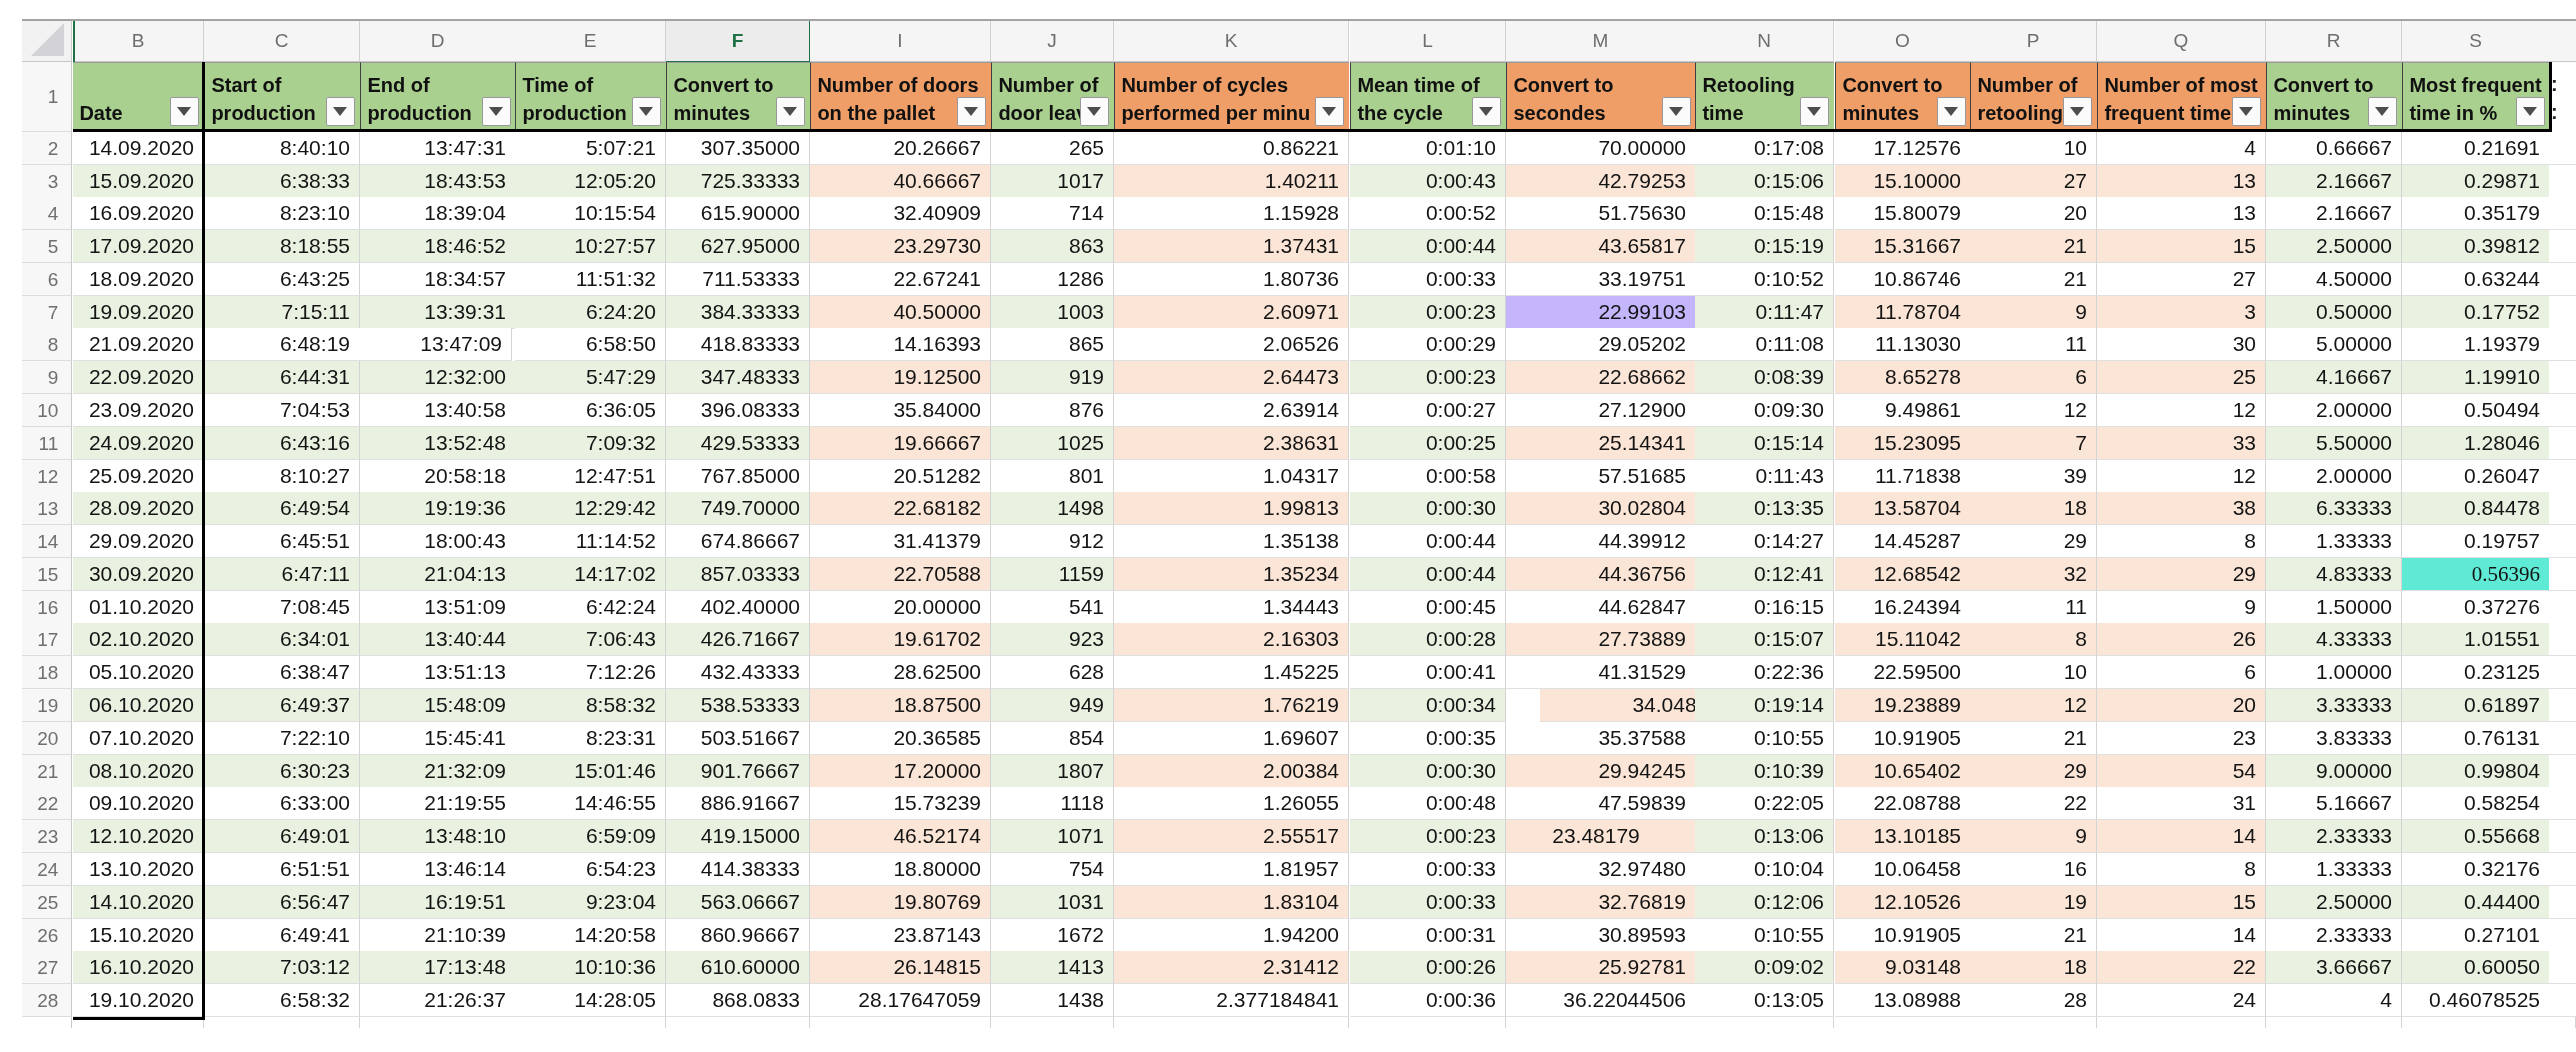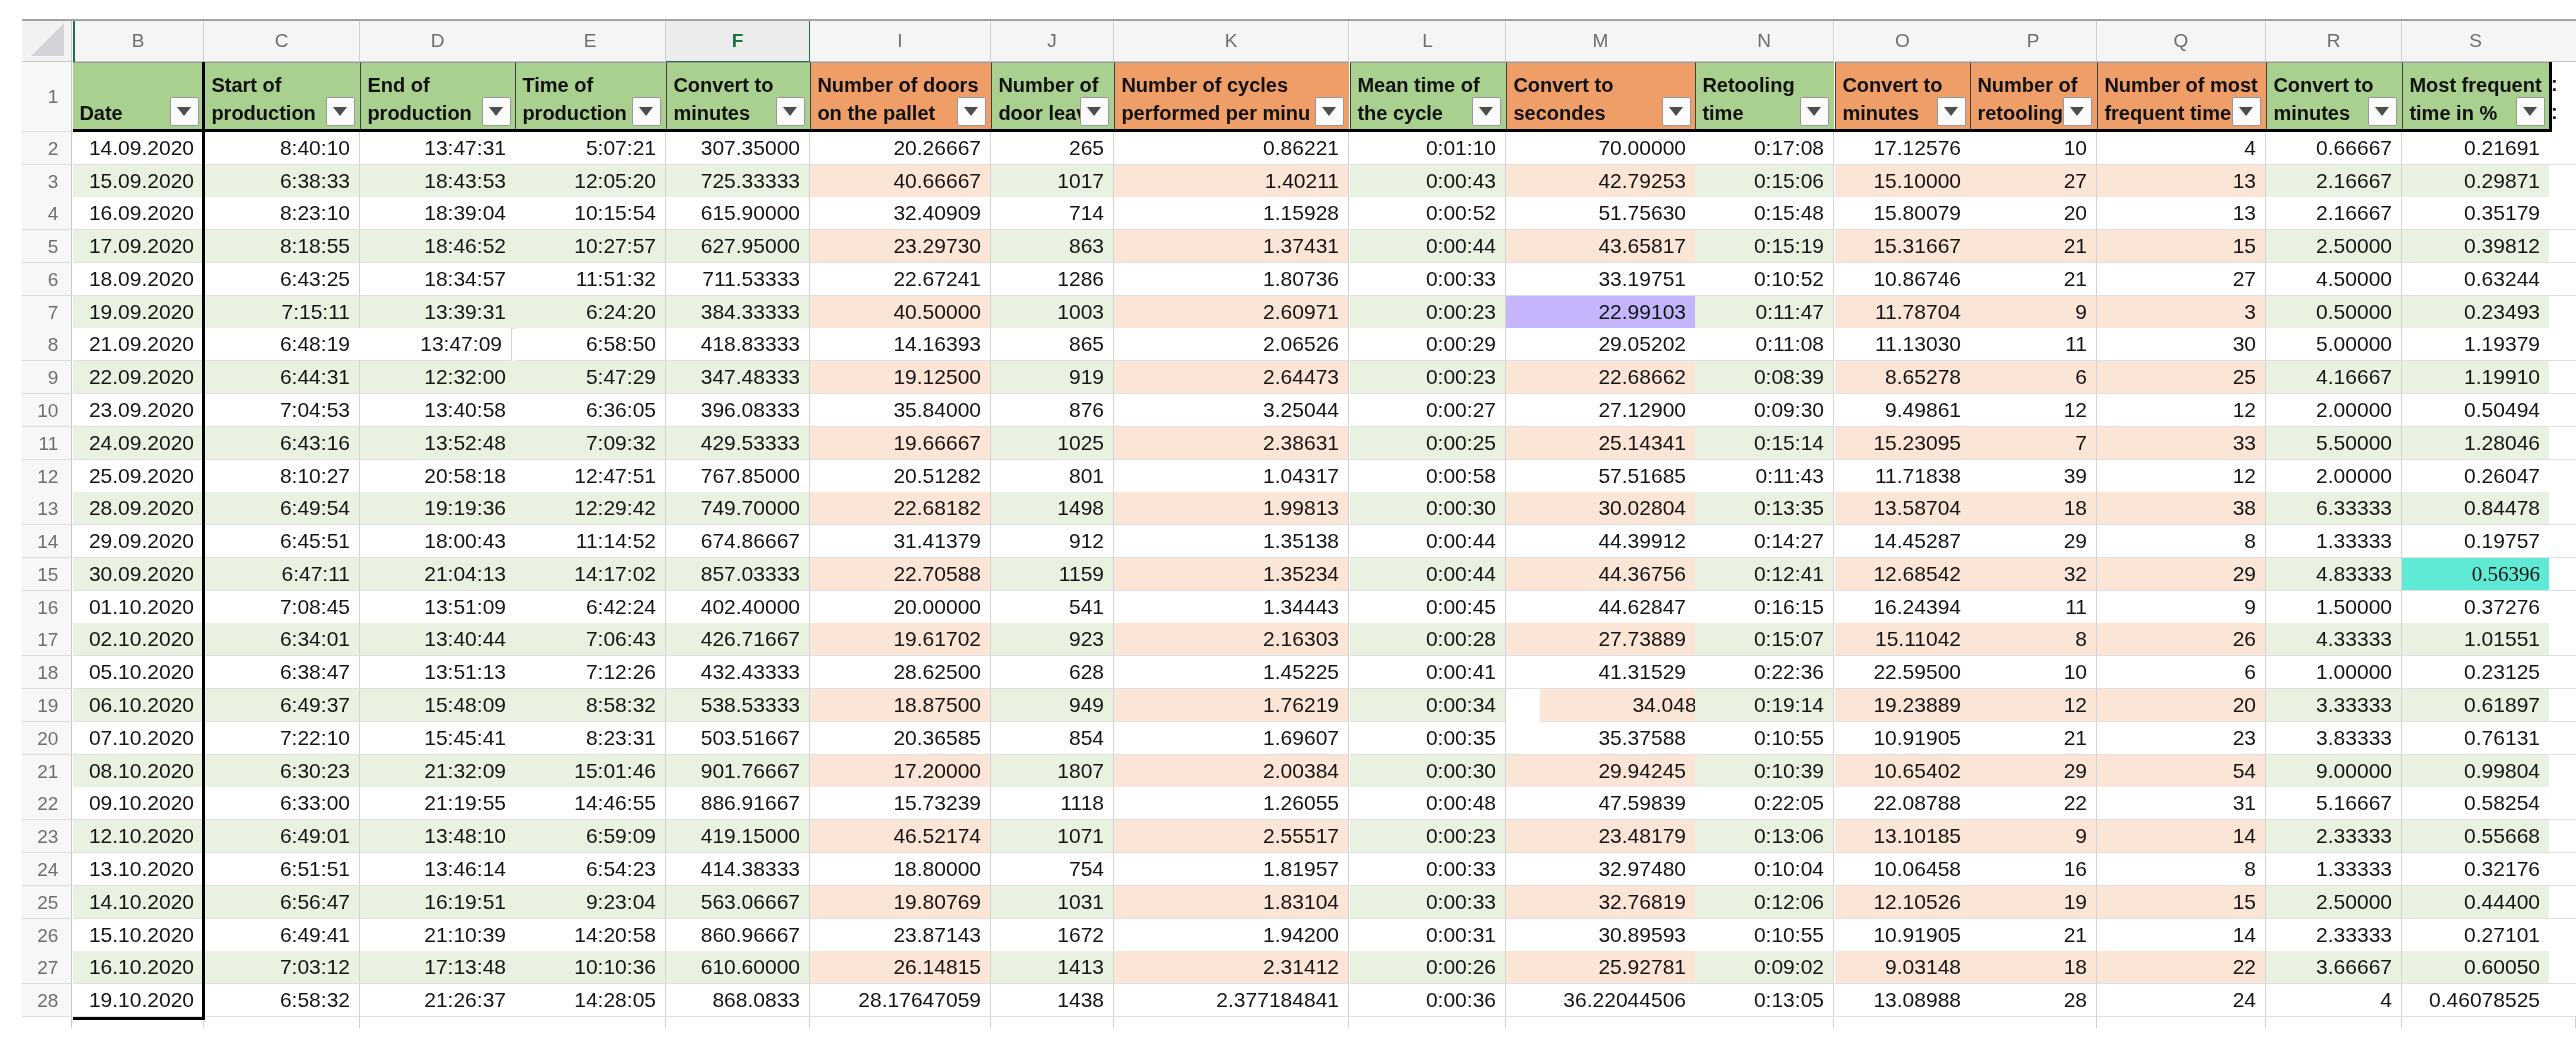--- a/index.html
+++ b/index.html
@@ -316,21 +316,21 @@
     <div class="dcell" style="position: absolute; box-sizing: border-box; left: 810px; top: 296px; width: 181px; height: 33px; line-height: 32px; background: rgb(251, 229, 214);">40.50000</div>
     <div class="dcell" style="position: absolute; box-sizing: border-box; left: 991px; top: 296px; width: 123px; height: 33px; line-height: 32px; background: rgb(233, 242, 225);">1003</div>
     <div class="dcell" style="position: absolute; box-sizing: border-box; left: 1114px; top: 296px; width: 235px; height: 33px; line-height: 32px; background: rgb(251, 229, 214);">2.60971</div>
     <div class="dcell" style="position: absolute; box-sizing: border-box; left: 1350px; top: 296px; width: 156px; height: 33px; line-height: 32px; background: rgb(233, 242, 225);">0:00:23</div>
     <div class="dcell" style="position: absolute; box-sizing: border-box; left: 1506px; top: 296px; width: 190px; height: 33px; line-height: 32px; background: #c4b5fd;">22.99103</div>
     <div class="dcell" style="position: absolute; box-sizing: border-box; left: 1695px; top: 296px; width: 139px; height: 33px; line-height: 32px; background: rgb(233, 242, 225);">0:11:47</div>
     <div class="dcell" style="position: absolute; box-sizing: border-box; left: 1835px; top: 296px; width: 136px; height: 33px; line-height: 32px; background: rgb(251, 229, 214);">11.78704</div>
     <div class="dcell" style="position: absolute; box-sizing: border-box; left: 1970px; top: 296px; width: 127px; height: 33px; line-height: 32px; background: rgb(251, 229, 214);">9</div>
     <div class="dcell" style="position: absolute; box-sizing: border-box; left: 2097px; top: 296px; width: 169px; height: 33px; line-height: 32px; background: rgb(251, 229, 214);">3</div>
     <div class="dcell" style="position: absolute; box-sizing: border-box; left: 2266px; top: 296px; width: 136px; height: 33px; line-height: 32px; background: rgb(233, 242, 225);">0.50000</div>
-    <div class="dcell" style="position: absolute; box-sizing: border-box; left: 2402px; top: 296px; width: 148px; height: 33px; line-height: 32px; background: rgb(233, 242, 225);">0.23493</div>
+    <div class="dcell" style="position: absolute; box-sizing: border-box; left: 2402px; top: 296px; width: 148px; height: 33px; line-height: 32px; background: rgb(233, 242, 225);">0.17752</div>
     <div class="dcell" style="position: absolute; box-sizing: border-box; left: 2549px; top: 296px; width: 27px; height: 33px; background: rgb(255, 255, 255); border-right: none;"></div>
     <div class="dcell" style="position: absolute; box-sizing: border-box; left: 73px; top: 328px; width: 131px; height: 33px; line-height: 32px; background: rgb(255, 255, 255);">21.09.2020</div>
     <div class="dcell" style="position: absolute; box-sizing: border-box; left: 204px; top: 328px; width: 156px; height: 33px; line-height: 32px; background: rgb(255, 255, 255);">6:48:19</div>
     <div class="dcell" style="position: absolute; box-sizing: border-box; left: 356px; top: 328px; width: 156px; height: 33px; line-height: 32px; background: rgb(255, 255, 255);">13:47:09</div>
     <div class="dcell" style="position: absolute; box-sizing: border-box; left: 515px; top: 328px; width: 151px; height: 33px; line-height: 32px; background: rgb(255, 255, 255);">6:58:50</div>
     <div class="dcell" style="position: absolute; box-sizing: border-box; left: 666px; top: 328px; width: 144px; height: 33px; line-height: 32px; background: rgb(255, 255, 255);">418.83333</div>
     <div class="dcell" style="position: absolute; box-sizing: border-box; left: 810px; top: 328px; width: 181px; height: 33px; line-height: 32px; background: rgb(255, 255, 255);">14.16393</div>
     <div class="dcell" style="position: absolute; box-sizing: border-box; left: 991px; top: 328px; width: 123px; height: 33px; line-height: 32px; background: rgb(255, 255, 255);">865</div>
     <div class="dcell" style="position: absolute; box-sizing: border-box; left: 1114px; top: 328px; width: 235px; height: 33px; line-height: 32px; background: rgb(255, 255, 255);">2.06526</div>
     <div class="dcell" style="position: absolute; box-sizing: border-box; left: 1350px; top: 328px; width: 156px; height: 33px; line-height: 32px; background: rgb(255, 255, 255);">0:00:29</div>
@@ -359,21 +359,21 @@
     <div class="dcell" style="position: absolute; box-sizing: border-box; left: 2266px; top: 361px; width: 136px; height: 33px; line-height: 32px; background: rgb(233, 242, 225);">4.16667</div>
     <div class="dcell" style="position: absolute; box-sizing: border-box; left: 2402px; top: 361px; width: 148px; height: 33px; line-height: 32px; background: rgb(233, 242, 225);">1.19910</div>
     <div class="dcell" style="position: absolute; box-sizing: border-box; left: 2549px; top: 361px; width: 27px; height: 33px; background: rgb(255, 255, 255); border-right: none;"></div>
     <div class="dcell" style="position: absolute; box-sizing: border-box; left: 73px; top: 394px; width: 131px; height: 33px; line-height: 32px; background: rgb(255, 255, 255);">23.09.2020</div>
     <div class="dcell" style="position: absolute; box-sizing: border-box; left: 204px; top: 394px; width: 156px; height: 33px; line-height: 32px; background: rgb(255, 255, 255);">7:04:53</div>
     <div class="dcell" style="position: absolute; box-sizing: border-box; left: 360px; top: 394px; width: 156px; height: 33px; line-height: 32px; background: rgb(255, 255, 255);">13:40:58</div>
     <div class="dcell" style="position: absolute; box-sizing: border-box; left: 515px; top: 394px; width: 151px; height: 33px; line-height: 32px; background: rgb(255, 255, 255);">6:36:05</div>
     <div class="dcell" style="position: absolute; box-sizing: border-box; left: 666px; top: 394px; width: 144px; height: 33px; line-height: 32px; background: rgb(255, 255, 255);">396.08333</div>
     <div class="dcell" style="position: absolute; box-sizing: border-box; left: 810px; top: 394px; width: 181px; height: 33px; line-height: 32px; background: rgb(255, 255, 255);">35.84000</div>
     <div class="dcell" style="position: absolute; box-sizing: border-box; left: 991px; top: 394px; width: 123px; height: 33px; line-height: 32px; background: rgb(255, 255, 255);">876</div>
-    <div class="dcell" style="position: absolute; box-sizing: border-box; left: 1114px; top: 394px; width: 235px; height: 33px; line-height: 32px; background: rgb(255, 255, 255);">3.25044</div>
+    <div class="dcell" style="position: absolute; box-sizing: border-box; left: 1114px; top: 394px; width: 235px; height: 33px; line-height: 32px; background: rgb(255, 255, 255);">2.63914</div>
     <div class="dcell" style="position: absolute; box-sizing: border-box; left: 1350px; top: 394px; width: 156px; height: 33px; line-height: 32px; background: rgb(255, 255, 255);">0:00:27</div>
     <div class="dcell" style="position: absolute; box-sizing: border-box; left: 1506px; top: 394px; width: 190px; height: 33px; line-height: 32px; background: rgb(255, 255, 255);">27.12900</div>
     <div class="dcell" style="position: absolute; box-sizing: border-box; left: 1695px; top: 394px; width: 139px; height: 33px; line-height: 32px; background: rgb(255, 255, 255);">0:09:30</div>
     <div class="dcell" style="position: absolute; box-sizing: border-box; left: 1835px; top: 394px; width: 136px; height: 33px; line-height: 32px; background: rgb(255, 255, 255);">9.49861</div>
     <div class="dcell" style="position: absolute; box-sizing: border-box; left: 1970px; top: 394px; width: 127px; height: 33px; line-height: 32px; background: rgb(255, 255, 255);">12</div>
     <div class="dcell" style="position: absolute; box-sizing: border-box; left: 2097px; top: 394px; width: 169px; height: 33px; line-height: 32px; background: rgb(255, 255, 255);">12</div>
     <div class="dcell" style="position: absolute; box-sizing: border-box; left: 2266px; top: 394px; width: 136px; height: 33px; line-height: 32px; background: rgb(255, 255, 255);">2.00000</div>
     <div class="dcell" style="position: absolute; box-sizing: border-box; left: 2402px; top: 394px; width: 148px; height: 33px; line-height: 32px; background: rgb(255, 255, 255);">0.50494</div>
     <div class="dcell" style="position: absolute; box-sizing: border-box; left: 2549px; top: 394px; width: 27px; height: 33px; background: rgb(255, 255, 255); border-right: none;"></div>
     <div class="dcell" style="position: absolute; box-sizing: border-box; left: 73px; top: 427px; width: 131px; height: 33px; line-height: 32px; background: rgb(233, 242, 225);">24.09.2020</div>
@@ -582,21 +582,21 @@
     <div class="dcell" style="position: absolute; box-sizing: border-box; left: 2549px; top: 787px; width: 27px; height: 33px; background: rgb(255, 255, 255); border-right: none;"></div>
     <div class="dcell" style="position: absolute; box-sizing: border-box; left: 73px; top: 820px; width: 131px; height: 33px; line-height: 32px; background: rgb(233, 242, 225);">12.10.2020</div>
     <div class="dcell" style="position: absolute; box-sizing: border-box; left: 204px; top: 820px; width: 156px; height: 33px; line-height: 32px; background: rgb(233, 242, 225);">6:49:01</div>
     <div class="dcell" style="position: absolute; box-sizing: border-box; left: 360px; top: 820px; width: 156px; height: 33px; line-height: 32px; background: rgb(233, 242, 225);">13:48:10</div>
     <div class="dcell" style="position: absolute; box-sizing: border-box; left: 515px; top: 820px; width: 151px; height: 33px; line-height: 32px; background: rgb(233, 242, 225);">6:59:09</div>
     <div class="dcell" style="position: absolute; box-sizing: border-box; left: 666px; top: 820px; width: 144px; height: 33px; line-height: 32px; background: rgb(233, 242, 225);">419.15000</div>
     <div class="dcell" style="position: absolute; box-sizing: border-box; left: 810px; top: 820px; width: 181px; height: 33px; line-height: 32px; background: rgb(251, 229, 214);">46.52174</div>
     <div class="dcell" style="position: absolute; box-sizing: border-box; left: 991px; top: 820px; width: 123px; height: 33px; line-height: 32px; background: rgb(233, 242, 225);">1071</div>
     <div class="dcell" style="position: absolute; box-sizing: border-box; left: 1114px; top: 820px; width: 235px; height: 33px; line-height: 32px; background: rgb(251, 229, 214);">2.55517</div>
     <div class="dcell" style="position: absolute; box-sizing: border-box; left: 1350px; top: 820px; width: 156px; height: 33px; line-height: 32px; background: rgb(233, 242, 225);">0:00:23</div>
-    <div class="dcell" style="position: absolute; box-sizing: border-box; left: 1506px; top: 820px; width: 190px; height: 33px; line-height: 32px; background: rgb(251, 229, 214);">23.48179</div>
+    <div class="dcell" style="position: absolute; box-sizing: border-box; left: 1506px; top: 820px; width: 190px; height: 33px; line-height: 32px; background: rgb(251, 229, 214); text-align: center;">23.48179</div>
     <div class="dcell" style="position: absolute; box-sizing: border-box; left: 1695px; top: 820px; width: 139px; height: 33px; line-height: 32px; background: rgb(233, 242, 225);">0:13:06</div>
     <div class="dcell" style="position: absolute; box-sizing: border-box; left: 1835px; top: 820px; width: 136px; height: 33px; line-height: 32px; background: rgb(251, 229, 214);">13.10185</div>
     <div class="dcell" style="position: absolute; box-sizing: border-box; left: 1970px; top: 820px; width: 127px; height: 33px; line-height: 32px; background: rgb(251, 229, 214);">9</div>
     <div class="dcell" style="position: absolute; box-sizing: border-box; left: 2097px; top: 820px; width: 169px; height: 33px; line-height: 32px; background: rgb(251, 229, 214);">14</div>
     <div class="dcell" style="position: absolute; box-sizing: border-box; left: 2266px; top: 820px; width: 136px; height: 33px; line-height: 32px; background: rgb(233, 242, 225);">2.33333</div>
     <div class="dcell" style="position: absolute; box-sizing: border-box; left: 2402px; top: 820px; width: 148px; height: 33px; line-height: 32px; background: rgb(233, 242, 225);">0.55668</div>
     <div class="dcell" style="position: absolute; box-sizing: border-box; left: 2549px; top: 820px; width: 27px; height: 33px; background: rgb(255, 255, 255); border-right: none;"></div>
     <div class="dcell" style="position: absolute; box-sizing: border-box; left: 73px; top: 853px; width: 131px; height: 33px; line-height: 32px; background: rgb(255, 255, 255);">13.10.2020</div>
     <div class="dcell" style="position: absolute; box-sizing: border-box; left: 204px; top: 853px; width: 156px; height: 33px; line-height: 32px; background: rgb(255, 255, 255);">6:51:51</div>
     <div class="dcell" style="position: absolute; box-sizing: border-box; left: 360px; top: 853px; width: 156px; height: 33px; line-height: 32px; background: rgb(255, 255, 255);">13:46:14</div>

